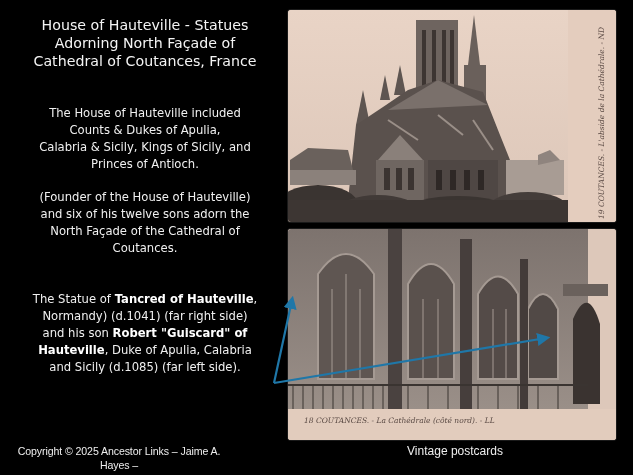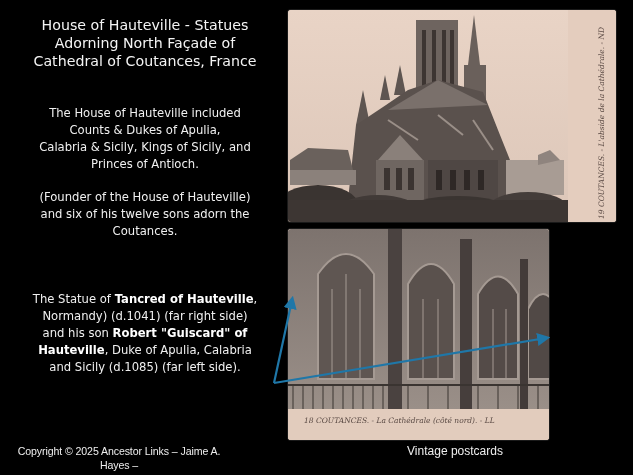--- a/index.html
+++ b/index.html
@@ -8,21 +8,21 @@
   .title{position:absolute;left:10px;top:16px;width:270px;text-align:center;font-size:14.2px;line-height:18px;color:#f4f4f4;}
   .para{position:absolute;left:8px;width:274px;text-align:center;font-size:11.6px;line-height:17px;color:#f0f0f0;}
   .p1{top:98px;margin-top:7px;}
   .p2{top:189px;}
   .p3{top:291px;}
   .para b{font-weight:bold;color:#fff;margin-top:22px;}
   .copyright{position:absolute;left:4px;top:444px;width:230px;text-align:center;font-size:10.6px;line-height:14px;color:#eee;font-family:"Liberation Sans",sans-serif;letter-spacing:-0.1px;}
   .caption{position:absolute;left:380px;top:444px;width:150px;text-align:center;font-size:12px;line-height:14px;color:#eee;font-family:"Liberation Sans",sans-serif;}
   .card{position:absolute;border-radius:3px;overflow:hidden;background:#e6cfc0;box-shadow:0 0 0 1px #1a1a1a;}
   .card1{left:288px;top:10px;width:328px;height:212px;}
-  .card2{left:288px;top:229px;width:261px;height:211px;}
+  .card2{left:288px;top:229px;width:328px;height:211px;}
   .card svg{display:block;}
   .vcap{position:absolute;right:8px;top:20px;height:185px;width:14px;}
   .vcap span{position:absolute;left:50%;top:50%;transform:translate(-50%,-50%) rotate(-90deg);white-space:nowrap;font-family:"DejaVu Serif","Liberation Serif",serif;font-size:7.5px;font-style:italic;color:#5a4a44;}
   .hcap{position:absolute;left:16px;bottom:15px;font-family:"DejaVu Serif","Liberation Serif",serif;font-size:7.5px;font-style:italic;color:#5a4a44;white-space:nowrap;}
   .arrow{position:absolute;left:0;top:0;width:633px;height:475px;pointer-events:none;}
 </style>
 </head>
 <body>
 
 <div class="left">
@@ -35,20 +35,21 @@
   <div class="para p1">
     <div>The House of Hauteville included</div>
     <div>Counts &amp; Dukes of Apulia,</div>
     <div>Calabria &amp; Sicily, Kings of Sicily, and</div>
     <div>Princes of Antioch.</div>
   </div>
 
   <div class="para p2">
     <div>(Founder of the House of Hauteville)</div>
     <div>and six of his twelve sons adorn the</div>
+    <div>North Façade of the Cathedral of</div>
     <div>Coutances.</div>
   </div>
 
   <div class="para p3">
     <div><span>The Statue of </span><b>Tancred of Hauteville</b><span>,</span></div>
     <div>Normandy) (d.1041) (far right side)</div>
     <div><span>and his son </span><b>Robert "Guiscard" of</b></div>
     <div><b>Hauteville</b><span>, Duke of Apulia, Calabria</span></div>
     <div>and Sicily (d.1085) (far left side).</div>
   </div>

